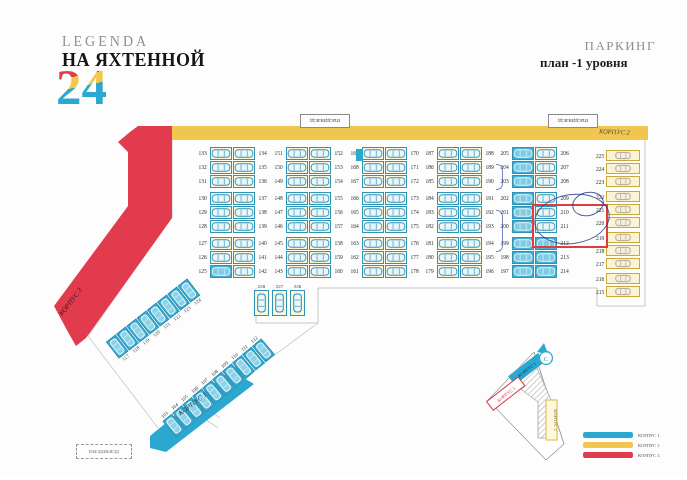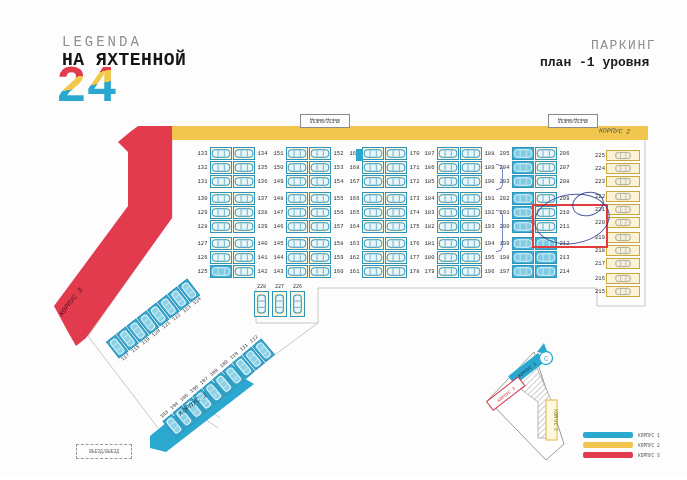--- a/index.html
+++ b/index.html
@@ -1,17 +1,17 @@
 <!DOCTYPE html>
 <html><head>
 <meta charset="utf-8">
 <style>
   html,body{margin:0;padding:0;background:#fff;}
   #stage{position:relative;width:687px;height:476px;background:#fdfdfd;overflow:hidden;
-         font-family:Liberation Mono, monospace;}
+         font-family:Liberation Serif, serif;}
   
   .brand-top{position:absolute;left:62px;top:34px;font-size:14px;letter-spacing:3px;color:#8f8f8f;}
   .brand-main{position:absolute;left:62px;top:50px;font-size:18px;font-weight:bold;color:#151515;letter-spacing:.5px;}
   .brand-number{position:absolute;left:56px;top:62px;font-size:51px;font-weight:800;line-height:1;
         background:linear-gradient(168deg,#e23b4e 0 30%,#f2c84b 30% 48%,#2ba8cf 48% 100%);
         -webkit-background-clip:text;background-clip:text;color:transparent;}
   .plan-title{position:absolute;left:540px;top:38px;width:116px;text-align:right;font-size:13px;color:#8f8f8f;letter-spacing:1.5px;}
   .plan-subtitle{position:absolute;left:540px;top:55px;width:116px;text-align:left;font-size:13px;font-weight:bold;color:#1c1c1c;}
   
   .band-yellow{position:absolute;left:170px;top:126px;width:478px;height:14px;background:#f0c64f;}

